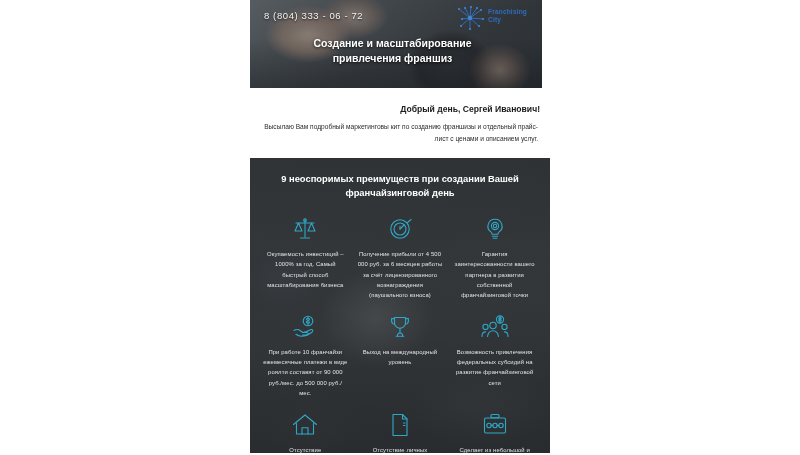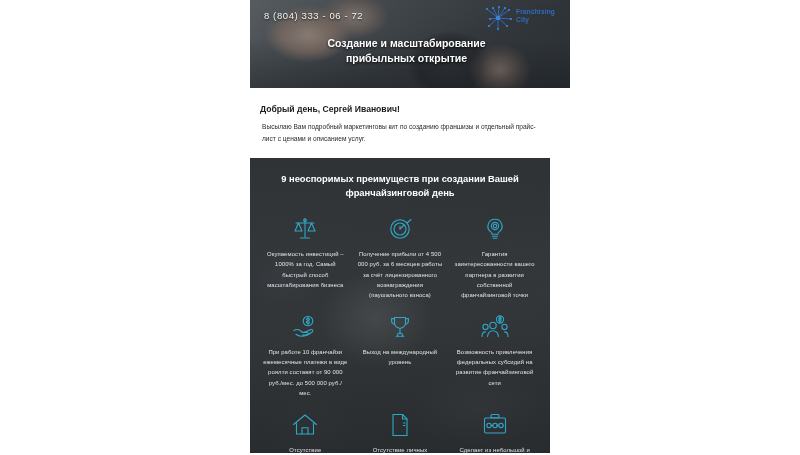--- a/index.html
+++ b/index.html
@@ -11,21 +11,21 @@
   .page{position:relative;width:800px;height:455px;background:#fff;}
 
   
   .email{
     position:absolute;left:250px;top:0;width:300px;height:455px;
     background:#ffffff;
   }
 
   
   .hero{
-    position:relative;width:320px;height:88px;overflow:hidden;
+    position:relative;width:292px;height:88px;overflow:hidden;
     background:#4b4f52;
   }
   .hero-photo{
     position:absolute;inset:0;
     background:
       radial-gradient(ellipse 60px 40px at 58px 34px, rgba(226,200,182,.95) 0%, rgba(200,168,148,.75) 45%, rgba(120,100,90,0) 72%),
       radial-gradient(ellipse 46px 30px at 104px 16px, rgba(232,206,188,.85) 0%, rgba(190,160,140,.5) 50%, rgba(0,0,0,0) 75%),
       radial-gradient(ellipse 40px 34px at 250px 70px, rgba(214,182,162,.8) 0%, rgba(150,120,104,.4) 55%, rgba(0,0,0,0) 78%),
       radial-gradient(ellipse 52px 44px at 200px 66px, rgba(60,62,66,.9) 0%, rgba(40,42,46,.6) 60%, rgba(0,0,0,0) 82%),
       linear-gradient(160deg,#9aa0a6 0%,#6f757b 26%,#4a4f55 58%,#33383d 100%);
@@ -52,21 +52,21 @@
   .logo svg{position:absolute;left:0;top:0;}
   .logo-text{
     position:absolute;left:32px;top:3px;
     color:#2f6fc4;font-size:6.5px;font-weight:700;line-height:1.25;
     letter-spacing:.2px;opacity:.95;
   }
   .logo-text span{display:block;}
 
   
   .greeting-block{
-    padding:16px 10px 14px 10px;background:#fff;text-align:left;
+    padding:16px 10px 14px 10px;background:#fff;text-align:right;
   }
   .greeting-title{
     color:#1a1a1a;font-size:8.6px;font-weight:700;margin-bottom:7px;
   }
   .greeting-text{
     color:#2b2b2b;font-size:6.6px;line-height:1.75;
     padding:0 2px;
   }
 
   
@@ -120,21 +120,21 @@
   <div class="email">
 
     <div class="hero">
       <div class="hero-photo"></div>
       <div class="hero-shade"></div>
 
       <div class="hero-phone">8 (804) 333 - 06 - 72</div>
 
       <div class="hero-title">
         <span>Создание и масштабирование</span>
-        <span>прибыльных открытие</span>
+        <span>привлечения франшиз</span>
       </div>
 
       <div class="logo">
         <svg width="30" height="26" viewBox="0 0 30 26">
           <g stroke="#2f6fc4" stroke-width="1" fill="none" opacity="0.95">
             <line x1="14" y1="13" x2="3" y2="4"></line>
             <line x1="14" y1="13" x2="6" y2="14"></line>
             <line x1="14" y1="13" x2="5" y2="21"></line>
             <line x1="14" y1="13" x2="14" y2="24"></line>
             <line x1="14" y1="13" x2="23" y2="21"></line>

